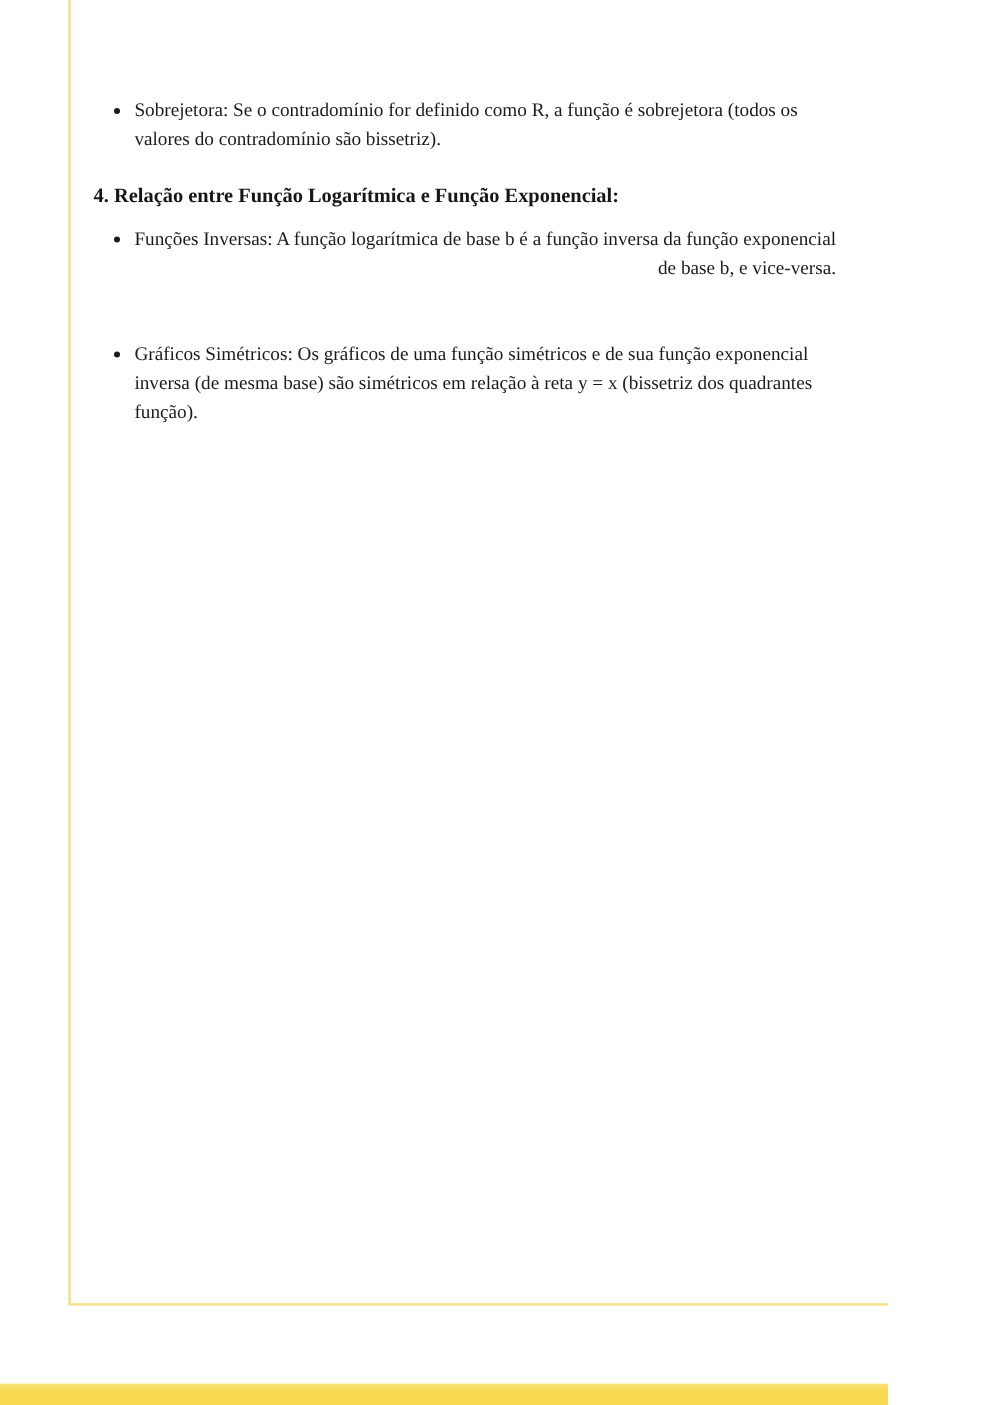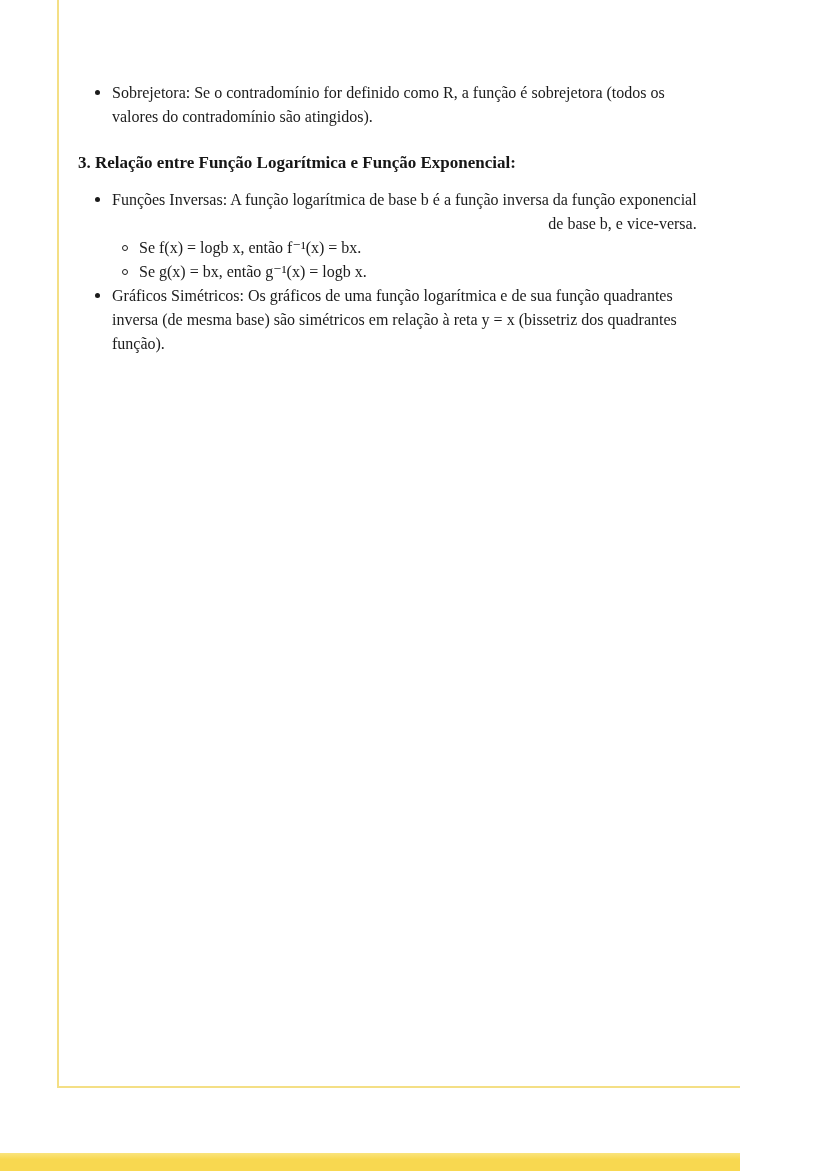--- a/index.html
+++ b/index.html
@@ -77,45 +77,35 @@
 <body>
 
 <div class="canvas" style="color: rgb(27, 27, 27);">
 
   <div class="page-frame" style="border-color: rgb(244, 223, 133);">
     <div class="content">
 
       <div class="text-block bullet-item" style="left:53px; top:87px;">
         <span class="marker dot"></span>
         <div>Sobrejetora: Se o contradomínio for definido como R, a função é sobrejetora (todos os</div>
-        <div>valores do contradomínio são atingidos).</div>
+        <div>valores do contradomínio são bissetriz).</div>
       </div>
 
-      <h2 class="heading">3. Relação entre Função Logarítmica e Função Exponencial:</h2>
+      <h2 class="heading">4. Relação entre Função Logarítmica e Função Exponencial:</h2>
 
       <div class="text-block bullet-item" style="left:53px; top:194px;text-align:right;">
         <span class="marker dot"></span>
         <div>Funções Inversas: A função logarítmica de base b é a função inversa da função exponencial</div>
         <div>de base b, e vice-versa.</div>
       </div>
 
-      <div class="text-block" style="left:80px; top:242px;">
-        <div class="sub-line">
-          <span class="marker circle"></span>
-          <span>Se f(x) = logb x, então f⁻¹(x) = bx.</span>
-        </div>
-        <div class="sub-line">
-          <span class="marker circle"></span>
-          <span>Se g(x) = bx, então g⁻¹(x) = logb x.</span>
-        </div>
-      </div>
 
       <div class="text-block bullet-item" style="left:53px; top:290px;">
         <span class="marker dot"></span>
-        <div>Gráficos Simétricos: Os gráficos de uma função logarítmica e de sua função quadrantes</div>
+        <div>Gráficos Simétricos: Os gráficos de uma função simétricos e de sua função exponencial</div>
         <div>inversa (de mesma base) são simétricos em relação à reta y = x (bissetriz dos quadrantes</div>
         <div>função).</div>
       </div>
 
     </div>
   </div>
 
   <div class="bottom-bar" style="background: linear-gradient(rgb(250, 228, 126) 0%, rgb(248, 216, 80) 35%, rgb(248, 216, 80) 100%);"></div>
 
 </div>

